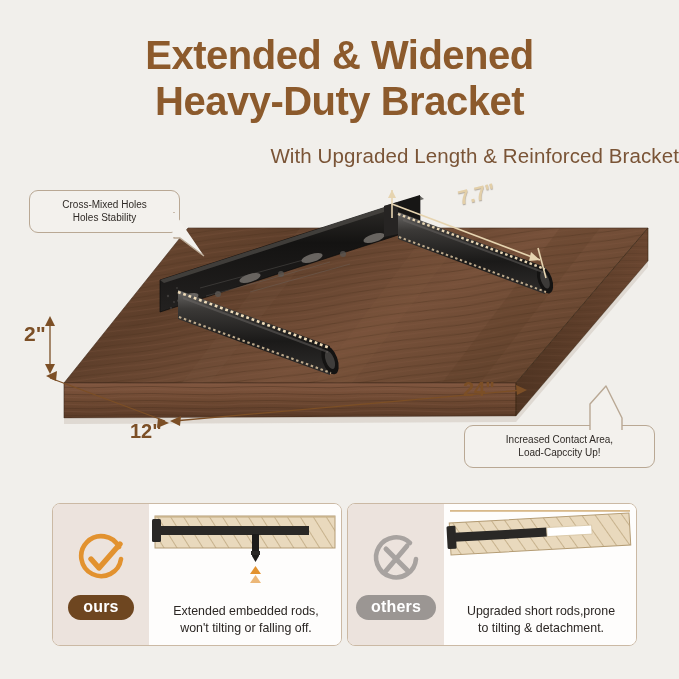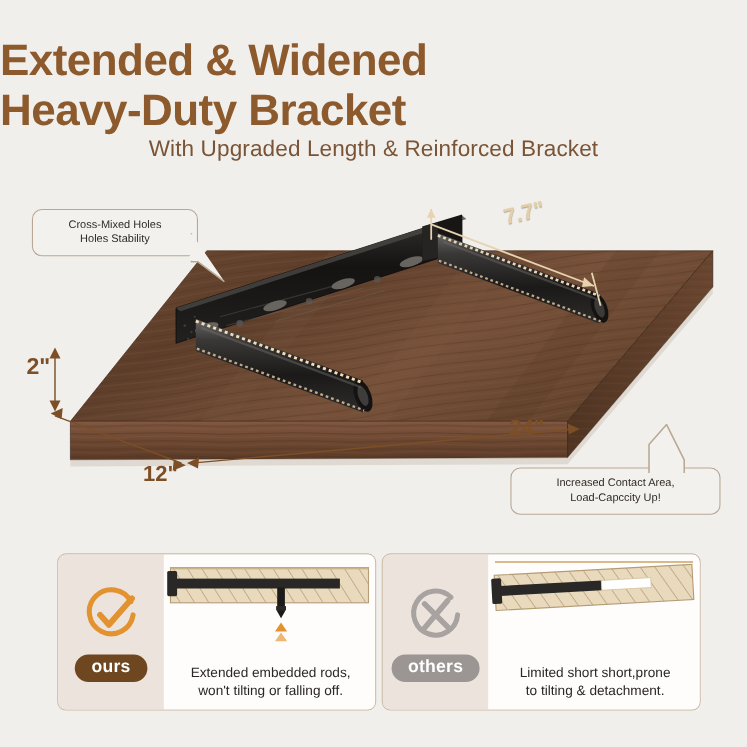--- a/index.html
+++ b/index.html
@@ -5,27 +5,27 @@
   * { box-sizing: border-box; margin: 0; padding: 0; }
   html, body {
     width: 679px; height: 679px;
     background: #f1efeb;
     font-family: "Liberation Sans", sans-serif;
     overflow: hidden;
   }
   #root { position: relative; width: 679px; height: 679px; background: #f1efeb; }
 
   
-  .title-wrap { position: absolute; left: 0; top: 32px; width: 679px; text-align: left; }
+  .title-wrap { position: absolute; left: 0; top: 32px; width: 679px; text-align: center; }
   .title-line {
     font-size: 40px; font-weight: bold; color: #8c5a2c;
     letter-spacing: -0.5px; line-height: 1.16;
   }
   .subtitle {
-    position: absolute; left: 0; top: 124px; width: 679px; text-align: center;
+    position: absolute; left: 0; top: 144px; width: 679px; text-align: right;
     font-size: 20.5px; color: #7a5436; letter-spacing: 0.1px;
   }
 
   
   .bubble {
     position: absolute; background: #f3f1ed;
     border: 1.4px solid #b9a894; border-radius: 9px;
     color: #2f2a26; text-align: center; line-height: 1.34;
     font-size: 10px; padding: 7px 10px;
   }
@@ -325,20 +325,20 @@
               <rect x="6" y="14" width="180" height="32" fill="url(#hatchB)" stroke="#b49c74" stroke-width="1"></rect>
               <rect x="3" y="17" width="9" height="23" rx="1.5" fill="#2a2826"></rect>
 
               <rect x="10" y="24" width="93" height="9" fill="#2a2826"></rect>
 
               <rect x="103" y="24" width="45" height="9" fill="#ffffff" stroke="#d7c4a2" stroke-width="0.8"></rect>
             </g>
           </svg>
         </div>
         <div class="panel-caption">
-          <div>Limited short short,prone</div>
+          <div>Upgraded short rods,prone</div>
           <div>to tilting &amp; detachment.</div>
         </div>
       </div>
     </div>
   </div>
 
 </div>
 
 </body></html>

